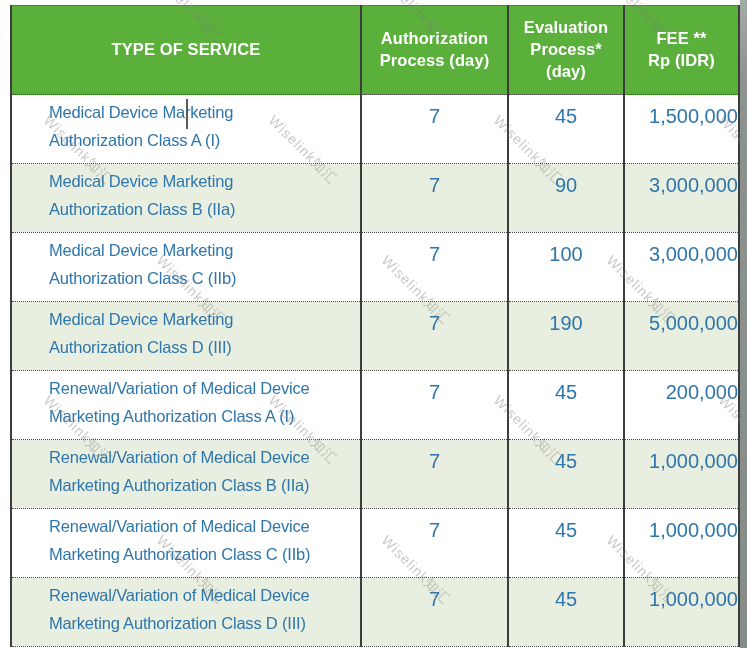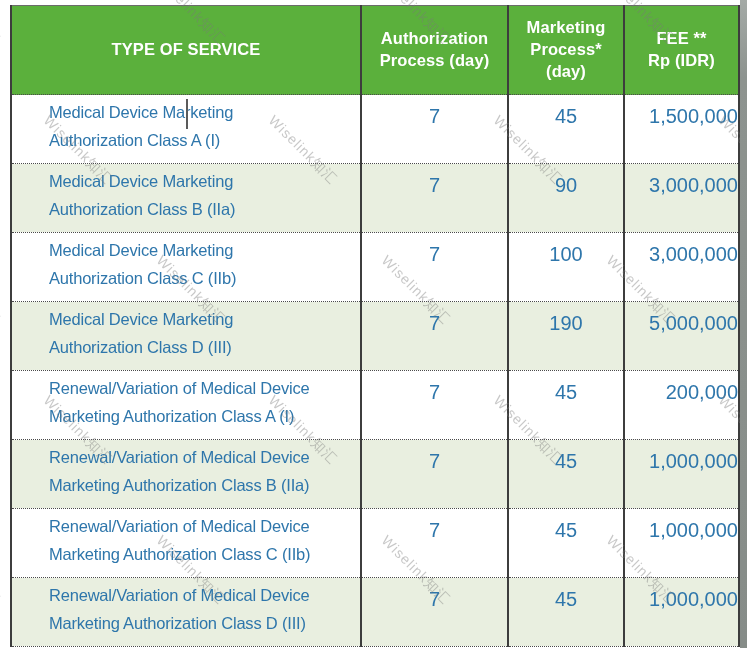--- a/index.html
+++ b/index.html
@@ -104,21 +104,21 @@
         <col class="c1">
         <col class="c2">
         <col class="c3">
         <col class="c4">
       </colgroup>
     <thead>
       <tr>
         <th>TYPE OF SERVICE</th>
         <th>Authorization
 Process (day)</th>
-        <th>Marketing
+        <th>Evaluation
 Process*
 (day)</th>
         <th>FEE **
 Rp (IDR)</th>
       </tr>
     </thead>
     <tbody>
       <tr>
         <td class="service">Medical Device Marketing
 Authorization Class A (I)</td>

